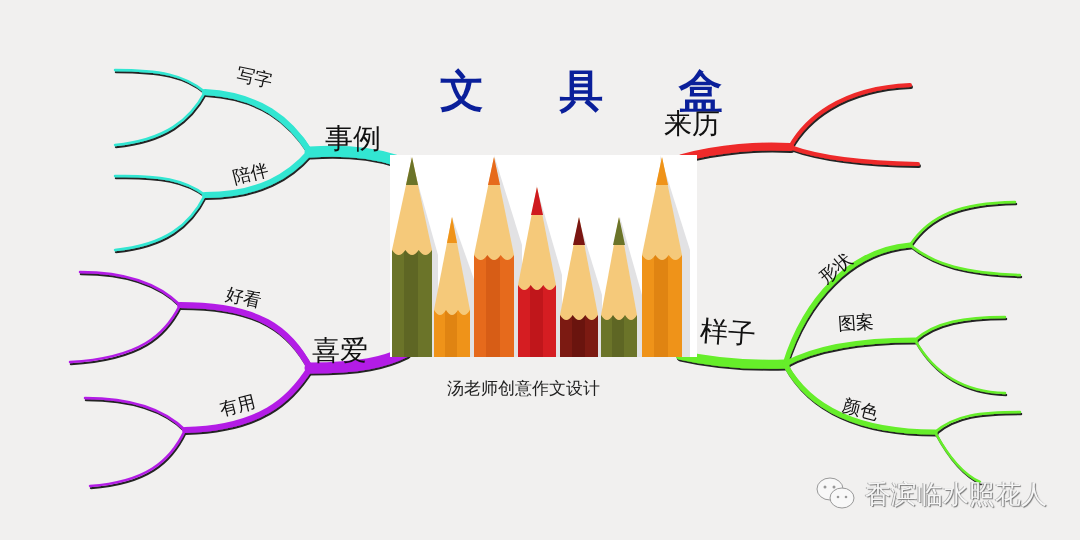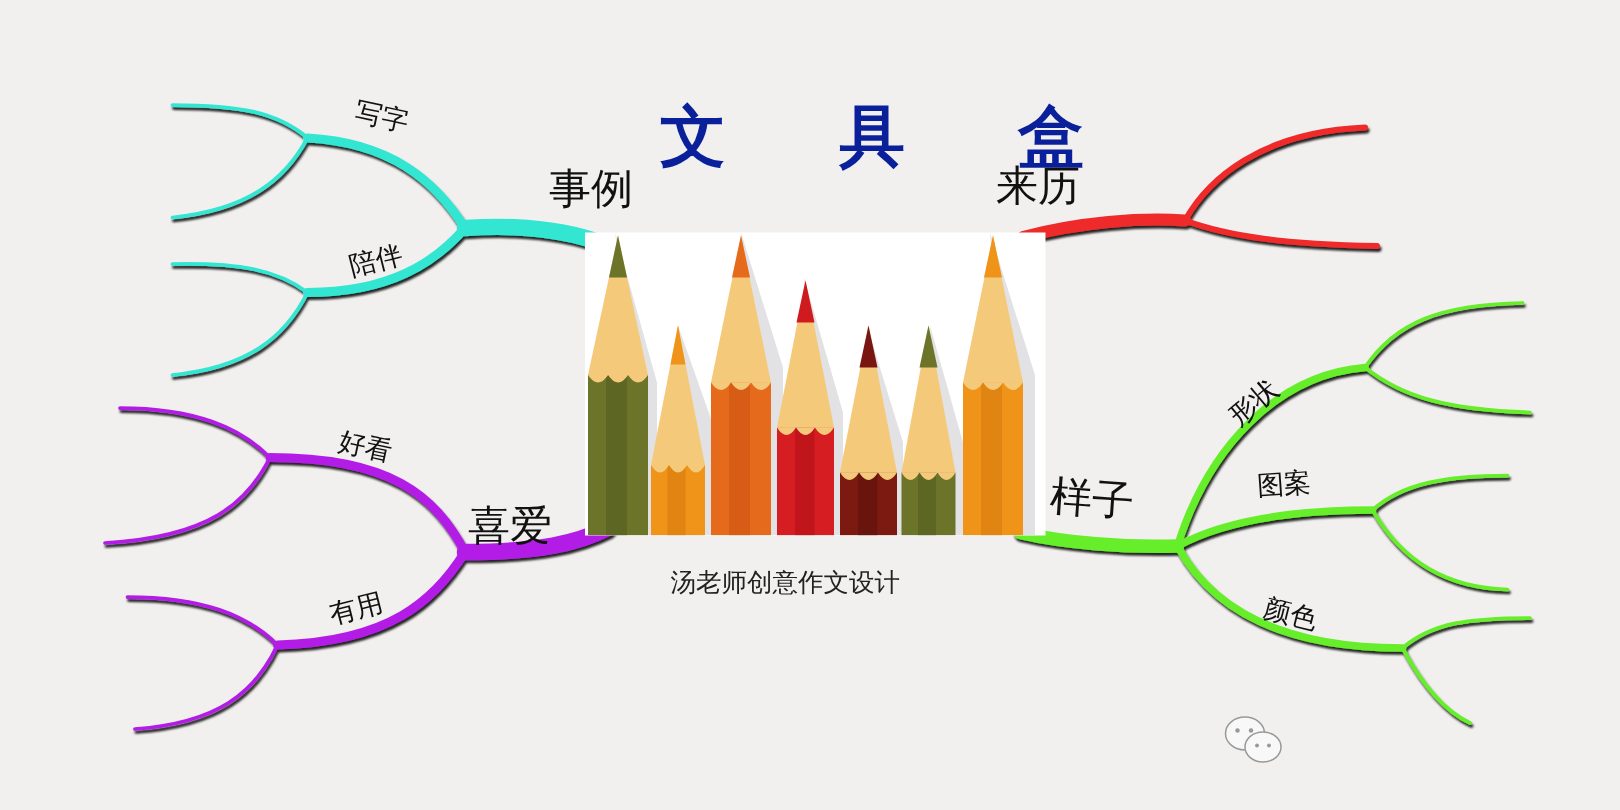--- a/index.html
+++ b/index.html
@@ -162,21 +162,21 @@
       <rect x="264" y="100" width="14" height="102" fill="#e08412"></rect>
       <polygon points="272,2 252,100 292,100" fill="#f5c97a"></polygon>
       <path d="M252,100 q6.7,10 13.4,0 q6.7,10 13.3,0 q6.7,10 13.3,0" fill="#f5c97a"></path>
       <polygon points="272,2 266,30 278,30" fill="#ef9319"></polygon>
     </g>
   </svg>
 </div>
 
 <div class="caption">汤老师创意作文设计</div>
 
-<div class="main-label" style="left:325px; top:107px;margin-left:41px;">事例</div>
+<div class="main-label" style="left:325px; top:120px;">事例</div>
 <div class="main-label" style="left:312px; top:332px;">喜爱</div>
 <div class="main-label" style="left:664px; top:105px;">来历</div>
 <div class="main-label" style="left:700px; top:314px; transform: rotate(4deg);">样子</div>
 
 <div class="sub-label" style="left:237px; top:62px; transform: rotate(12deg);">写字</div>
 <div class="sub-label" style="left:233px; top:166px; transform: rotate(-14deg);">陪伴</div>
 <div class="sub-label" style="left:226px; top:282px; transform: rotate(12deg);">好看</div>
 <div class="sub-label" style="left:220px; top:398px; transform: rotate(-14deg);">有用</div>
 <div class="sub-label" style="left:822px; top:268px; transform: rotate(-40deg);">形状</div>
 <div class="sub-label" style="left:838px; top:312px; transform: rotate(-4deg);">图案</div>
@@ -184,13 +184,14 @@
 
 <div class="watermark">
   <svg width="42" height="36" viewBox="0 0 42 36">
     <ellipse cx="15" cy="13" rx="13" ry="11" fill="#f8f8f8" stroke="#999" stroke-width="1"></ellipse>
     <ellipse cx="27" cy="22" rx="12" ry="10" fill="#f8f8f8" stroke="#999" stroke-width="1"></ellipse>
     <circle cx="10" cy="11" r="1.5" fill="#999"></circle>
     <circle cx="19" cy="11" r="1.5" fill="#999"></circle>
     <circle cx="23" cy="21" r="1.3" fill="#999"></circle>
     <circle cx="31" cy="21" r="1.3" fill="#999"></circle>
   </svg>
+  <span class="watermark-text">香滨临水照花人</span>
 </div>
 
 </body></html>

